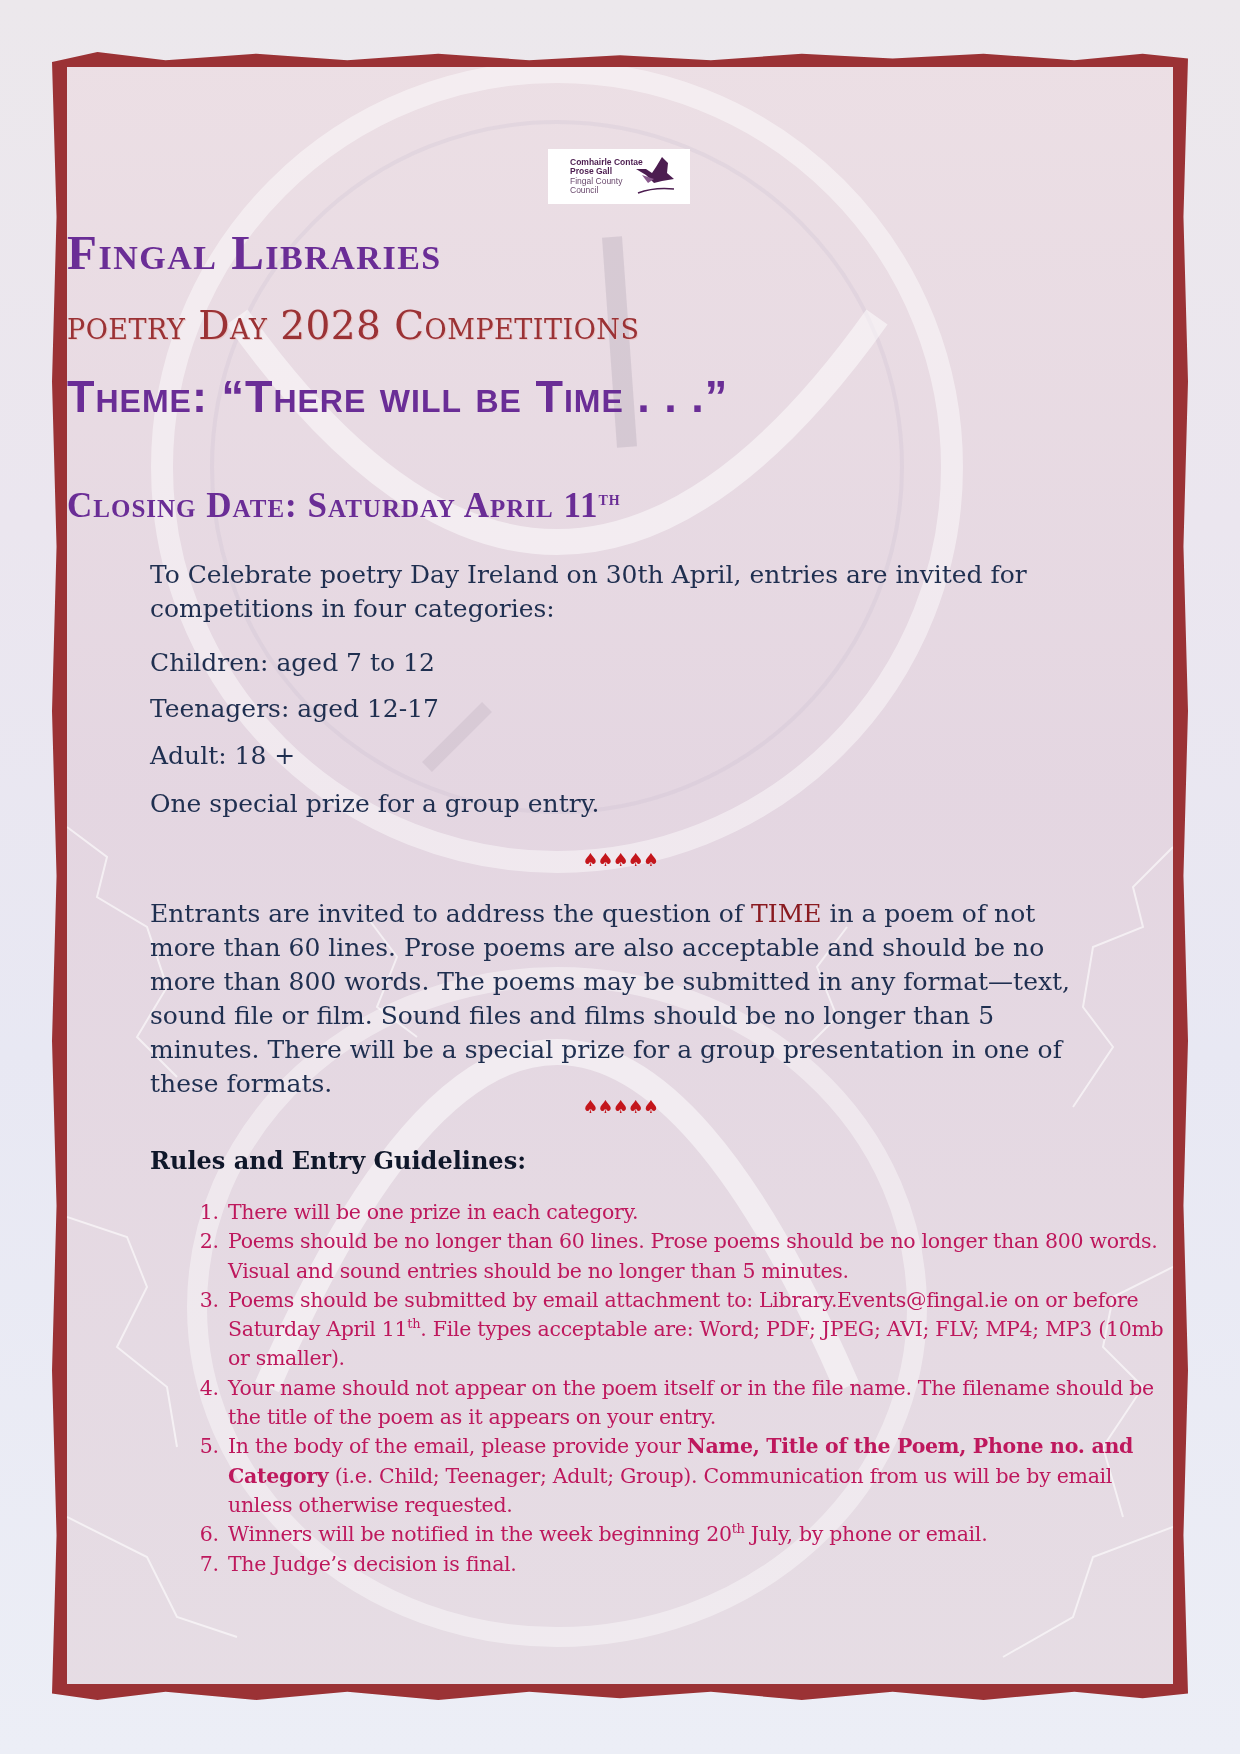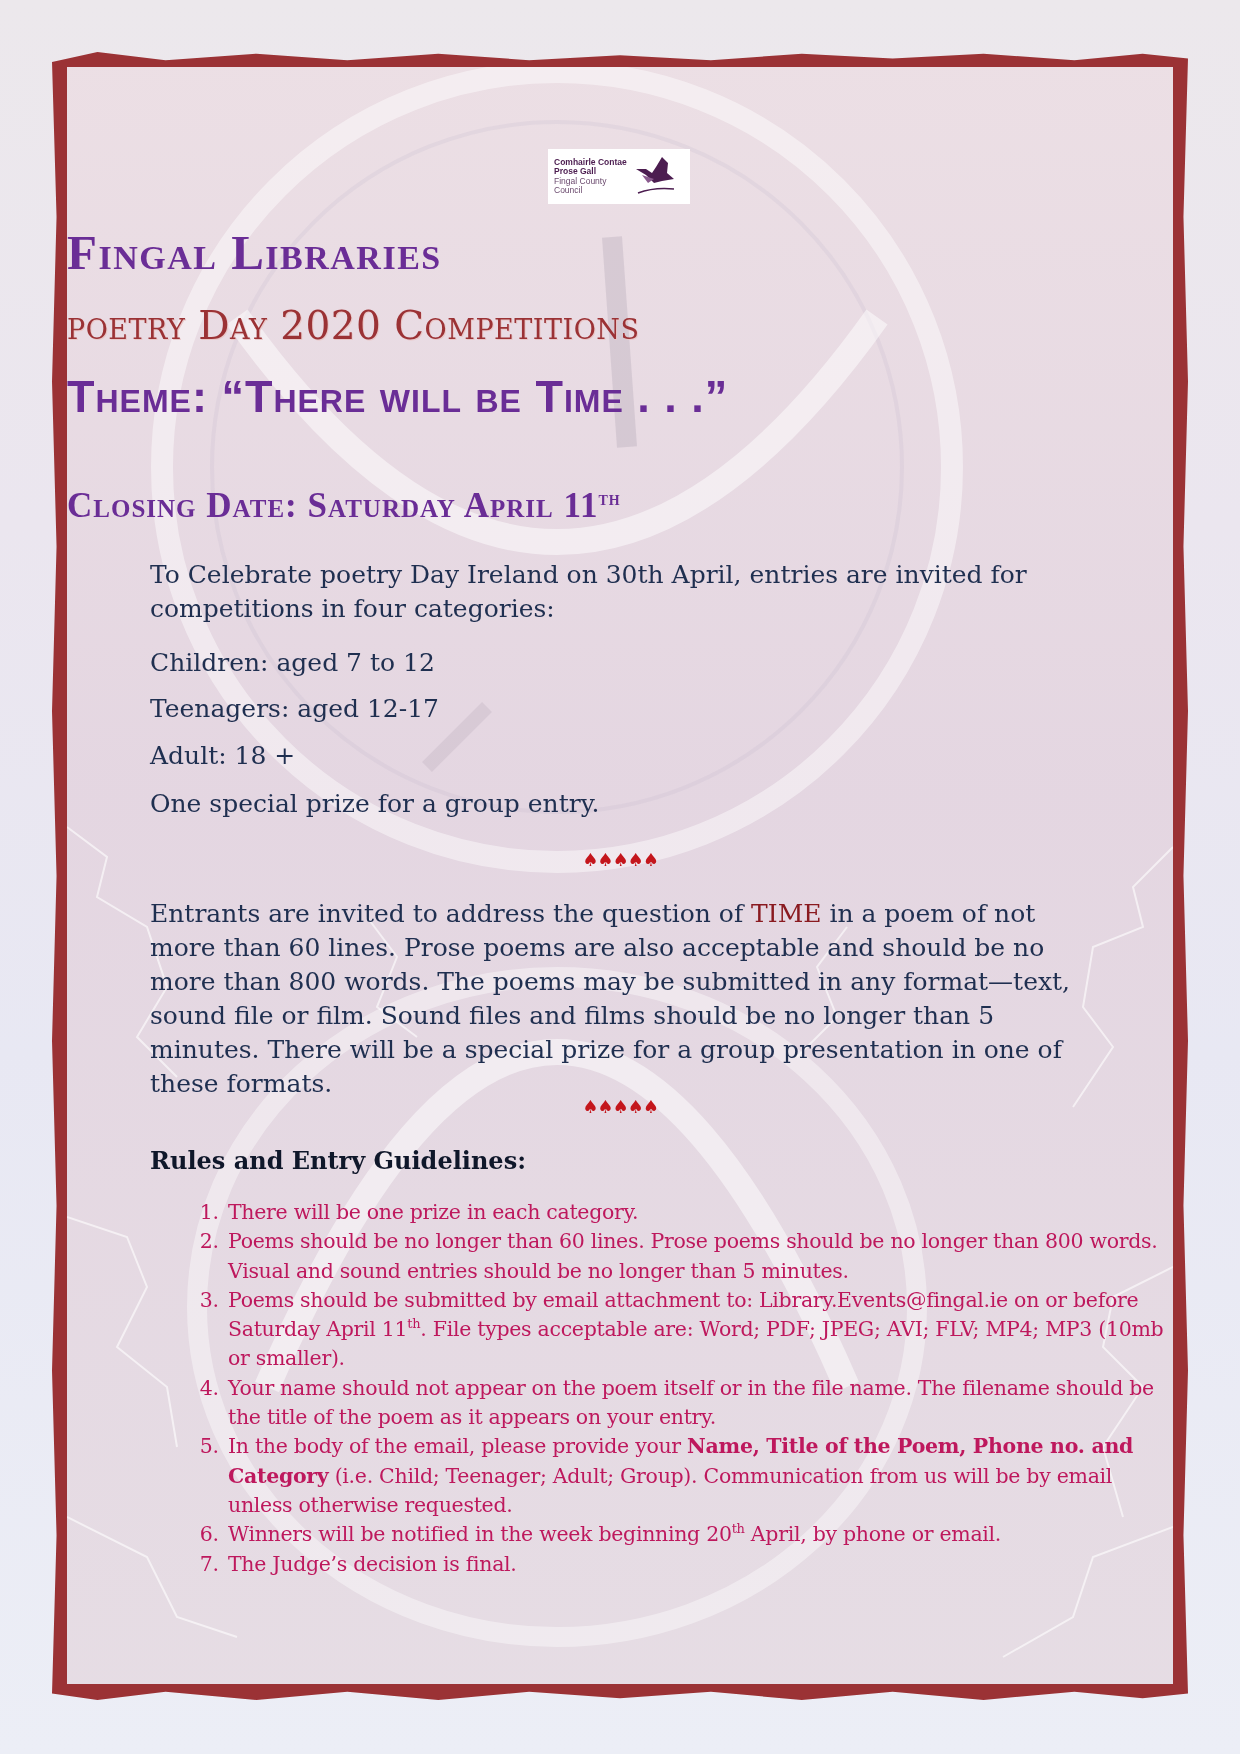--- a/index.html
+++ b/index.html
@@ -28,21 +28,21 @@
       0.4% 90%, 0 80%, 0.4% 70%, 0 60%, 0.4% 50%, 0 40%, 0.4% 30%, 0 20%, 0.4% 10%);
   }
   .inner {
     position: absolute; left: 67px; top: 67px; width: 1106px; height: 1617px;
     background: linear-gradient(180deg, rgba(242,236,242,0.93) 0%, rgba(236,232,244,0.9) 45%, rgba(238,239,247,0.9) 100%);
   }
   .inner-deco { position: absolute; inset: 0; overflow: hidden; }
 
   .logo {
     position: absolute; left: 548px; top: 149px; width: 142px; height: 55px;
-    background: #ffffff; display: flex; align-items: center; box-sizing: border-box; padding-left: 6px;
+    background: #ffffff; display: flex; align-items: center; box-sizing: border-box; padding-left: 22px;
   }
   .logo-text { font-family: "Liberation Sans", sans-serif; font-size: 8.5px; line-height: 9.5px; color: #5a2a5e; }
   .logo-text .b { font-weight: bold; color: #4c1d50; display: block; }
   .logo-text .n { display: block; color: #6b4a6e; }
   .logo-bird { position: absolute; right: 12px; top: 6px; width: 46px; height: 42px; }
 
   .heading { position: absolute; left: 67px; width: 986px; text-align: left; }
   .h-title {
     top: 224px; font-family: "Liberation Serif", serif; font-weight: bold; font-variant: small-caps;
     color: #6a2d96; font-size: 49px; letter-spacing: 1.5px;
@@ -119,21 +119,21 @@
     <span class="n">Council</span>
   </div>
   <svg class="logo-bird" viewBox="0 0 46 42">
     <path d="M30 2 L36 8 L35 18 L42 24 L30 26 L22 28 L14 20 L4 14 L14 14 L20 18 L24 12 Z" fill="#4c1d50"></path>
     <path d="M10 20 L22 24 L16 28 Z" fill="#8a5a8e"></path>
     <path d="M6 38 Q 22 32 42 34" fill="none" stroke="#4c1d50" stroke-width="1.5"></path>
   </svg>
 </div>
 
 <div class="heading h-title">Fingal Libraries</div>
-<div class="heading h-poetry">poetry Day 2020 Competitions</div>
+<div class="heading h-poetry">poetry Day 2028 Competitions</div>
 <div class="heading h-theme">Theme: “There will be Time . . .”</div>
 <div class="heading h-closing"><span>Closing Date: Saturday April 11</span><sup>th</sup></div>
 
 <div class="content p-intro">To Celebrate poetry Day Ireland on 30th April, entries are invited for competitions in four categories:</div>
 <div class="cat" style="top:648px">Children: aged 7 to 12</div>
 <div class="cat" style="top:694px">Teenagers: aged 12-17</div>
 <div class="cat" style="top:741px">Adult: 18 +</div>
 <div class="cat" style="top:789px">One special prize for a group entry.</div>
 
 <div class="spades" style="top:849px">♠♠♠♠♠</div>
@@ -142,15 +142,15 @@
 
 <div class="spades" style="top:1096px">♠♠♠♠♠</div>
 
 <div class="rules-h">Rules and Entry Guidelines:</div>
 <ol class="rules">
   <li>There will be one prize in each category.</li>
   <li>Poems should be no longer than 60 lines. Prose poems should be no longer than 800 words. Visual and sound entries should be no longer than 5 minutes.</li>
   <li><span>Poems should be submitted by email attachment to: Library.Events@fingal.ie on or before Saturday April 11</span><sup>th</sup><span>. File types acceptable are: Word; PDF; JPEG; AVI; FLV; MP4; MP3 (10mb or smaller).</span></li>
   <li>Your name should not appear on the poem itself or in the file name. The filename should be the title of the poem as it appears on your entry.</li>
   <li><span>In the body of the email, please provide your </span><b>Name, Title of the Poem, Phone no. and Category</b><span> (i.e. Child; Teenager; Adult; Group). Communication from us will be by email unless otherwise requested.</span></li>
-  <li><span>Winners will be notified in the week beginning 20</span><sup>th</sup><span> April, by phone or email.</span></li>
+  <li><span>Winners will be notified in the week beginning 20</span><sup>th</sup><span> July, by phone or email.</span></li>
   <li>The Judge’s decision is final.</li>
 </ol>
 
 </body></html>

